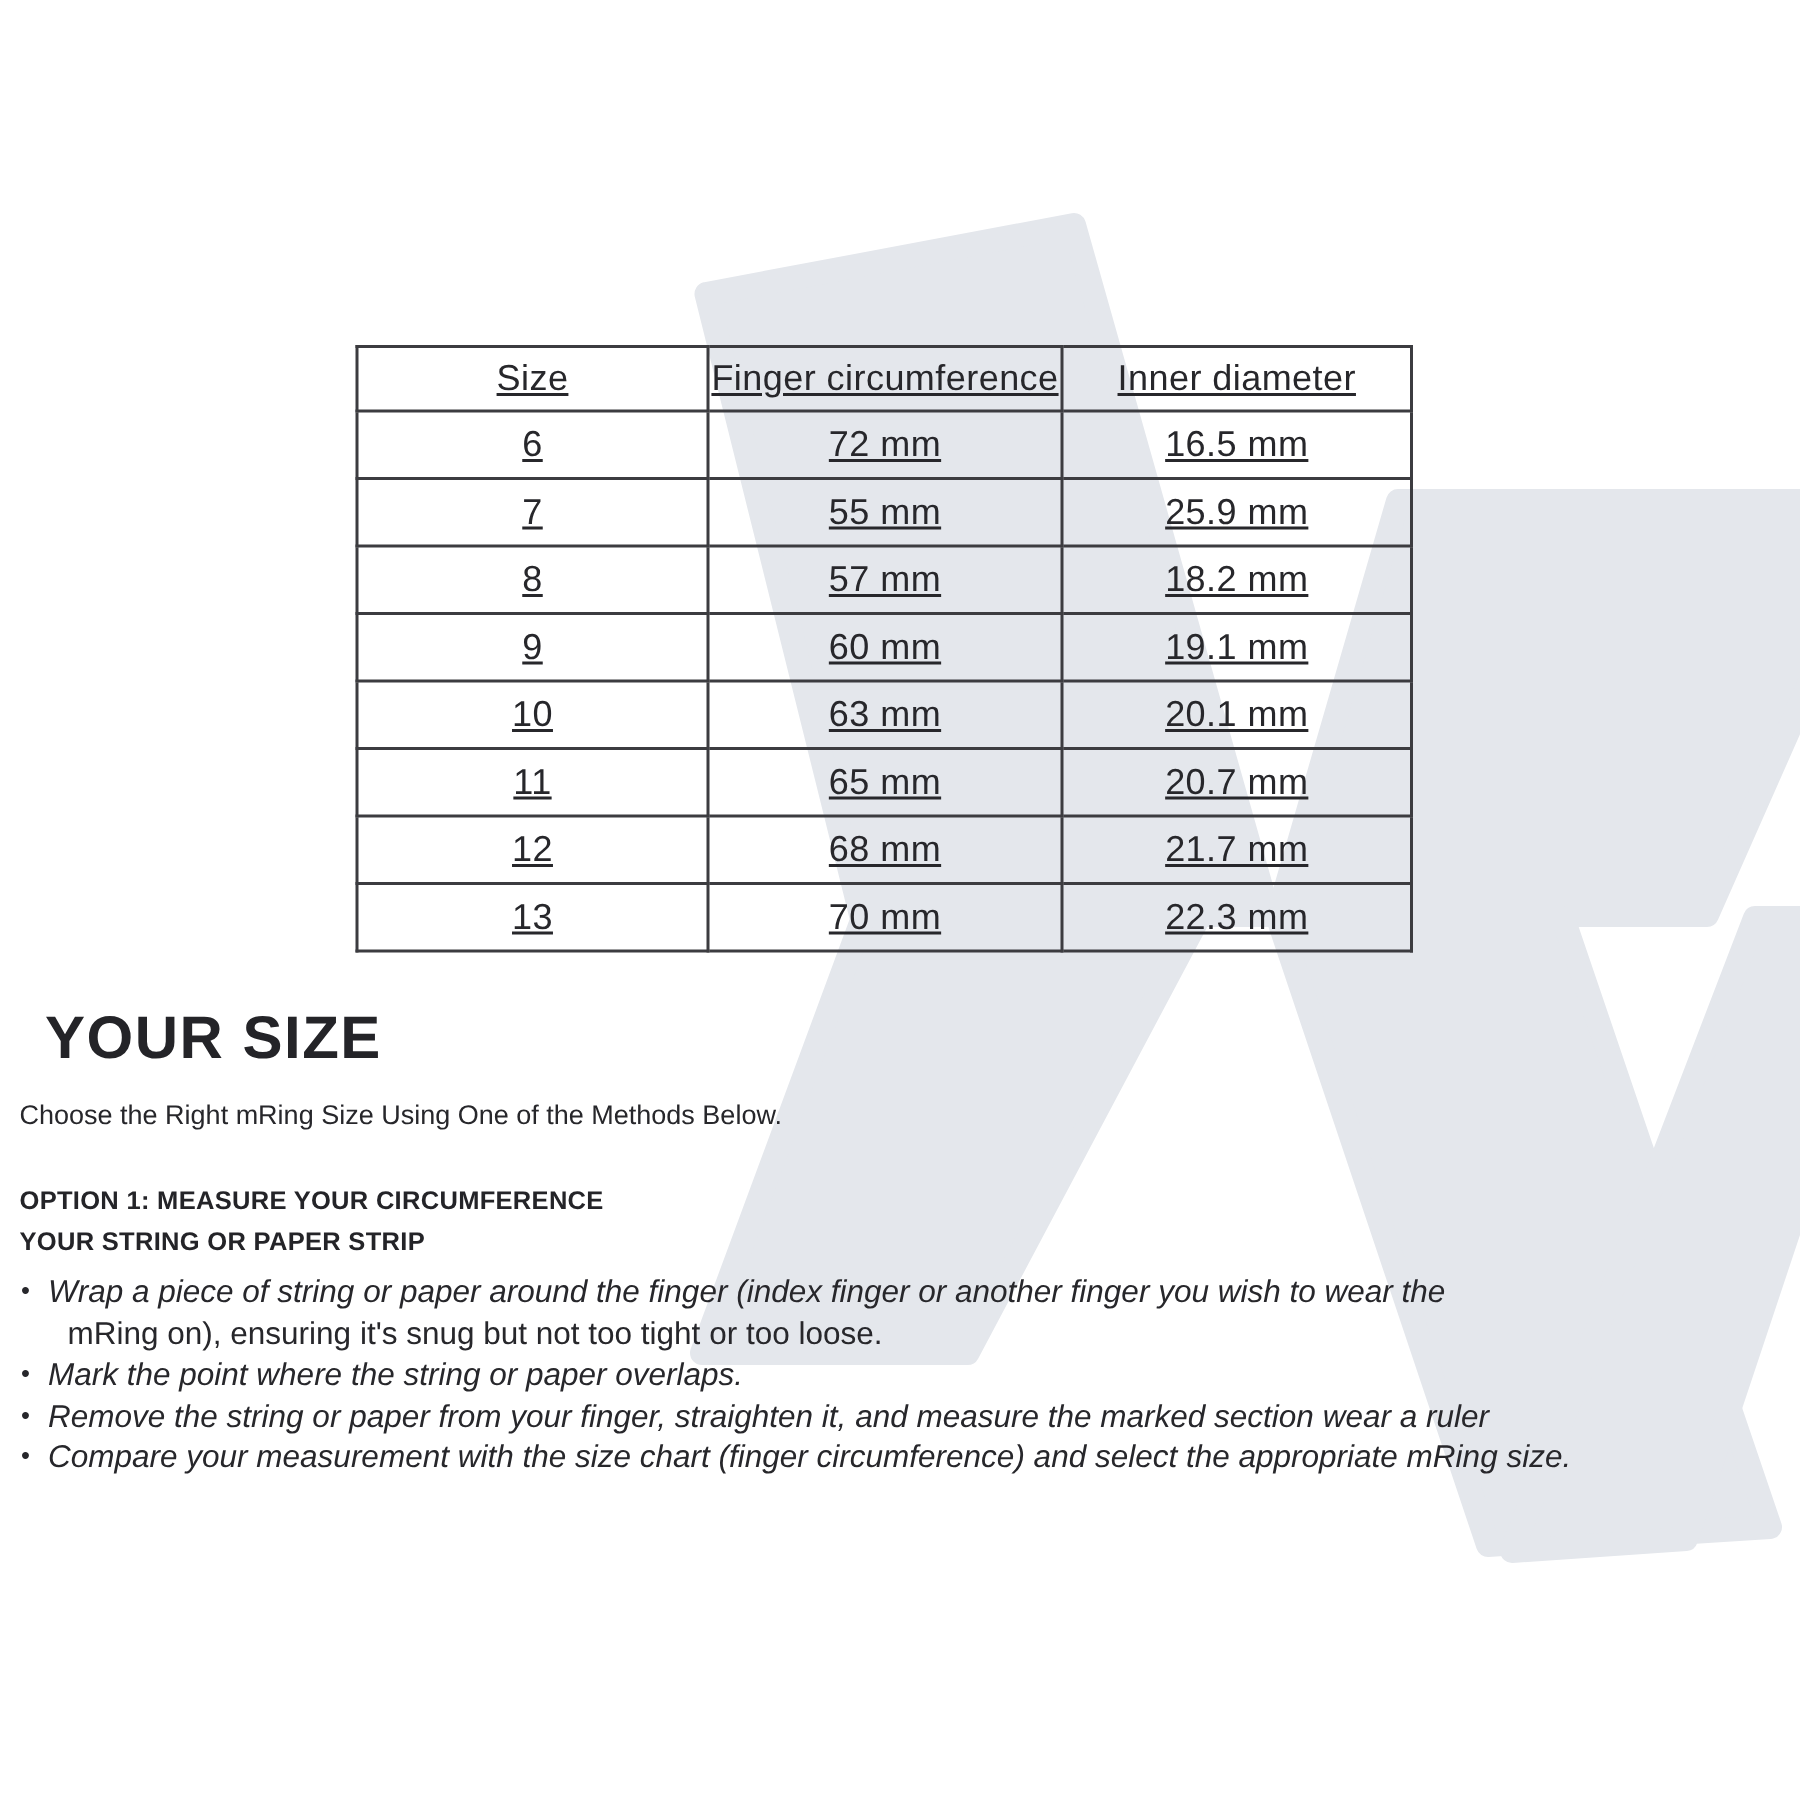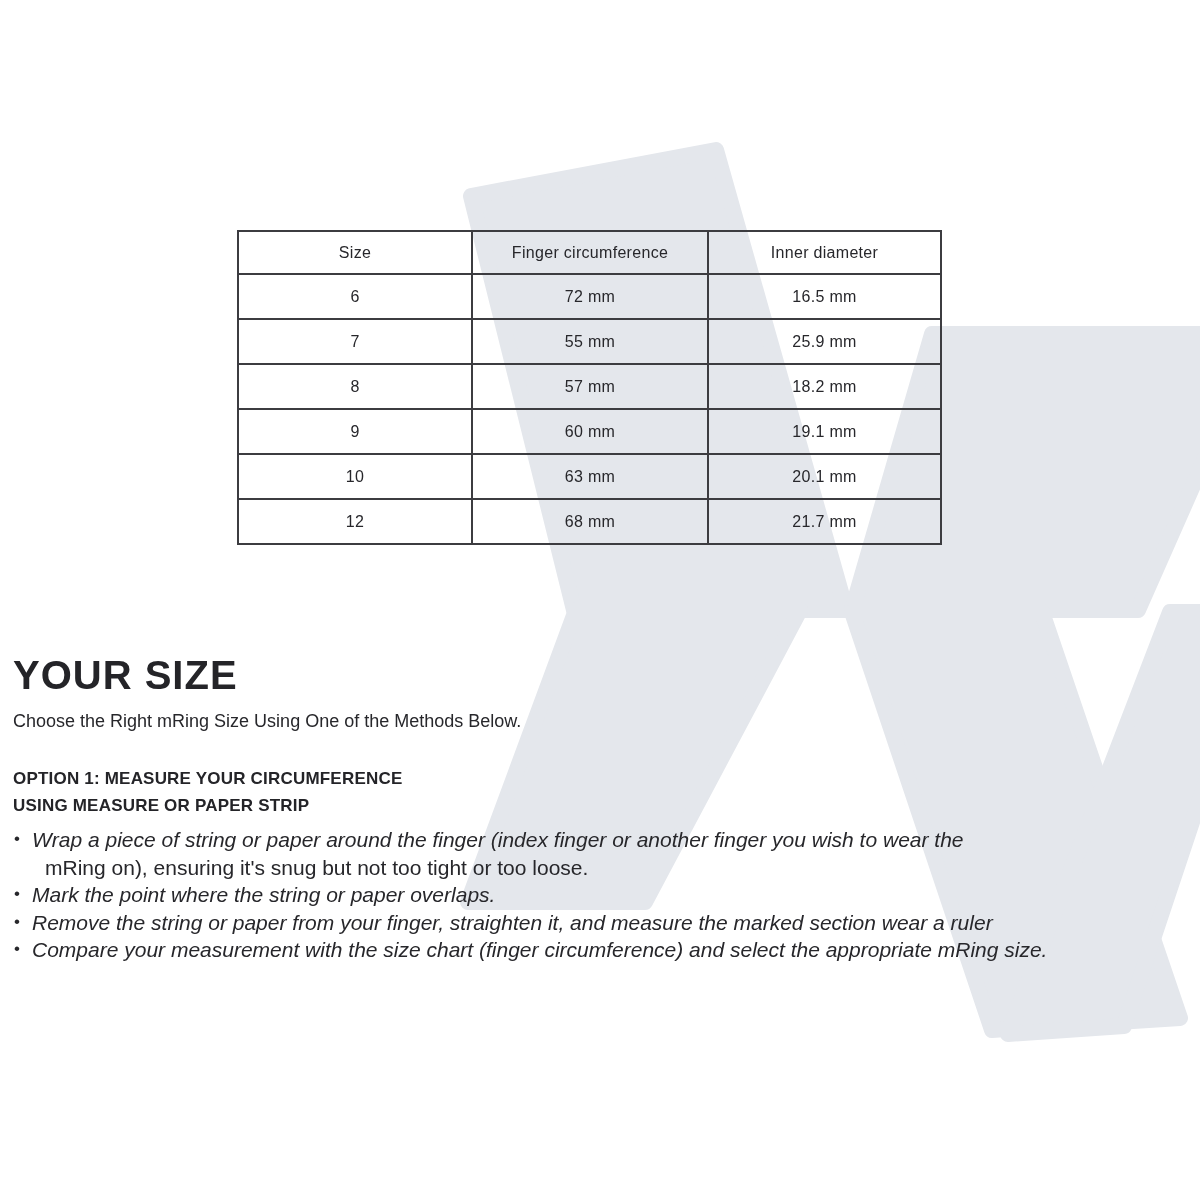--- a/index.html
+++ b/index.html
@@ -14,34 +14,35 @@
   .page{position:relative;width:1200px;height:1200px;}
   
   .watermark{position:absolute;left:0;top:0;width:1200px;height:1200px;z-index:0;}
   .wm-piece{fill:var(--wm);stroke:var(--wm);stroke-width:16;stroke-linejoin:round;}
   
   .content{position:absolute;left:0;top:0;width:1200px;height:1200px;z-index:1;}
   
   table.size-chart{
     position:absolute;left:237px;top:230px;width:703px;
     border-collapse:collapse;table-layout:fixed;text-align:center;
-    font-size:16px;letter-spacing:.3px;color:var(--text);
+    font-size:24px;letter-spacing:.3px;color:var(--text);
     background:transparent;
+    text-decoration:underline;
   }
   table.size-chart th, table.size-chart td{
     border:2px solid var(--border);
     font-weight:normal;padding:0;background:transparent;
   }
   table.size-chart th{height:41px;}
   table.size-chart td{height:43px;}
   col.c1{width:234px;} col.c2{width:236px;} col.c3{width:233px;}
   
   .guide{position:absolute;left:13px;top:654px;right:0;}
   .guide h1{
-    margin:0;font-size:40px;line-height:42px;font-weight:bold;
+    margin:17px;font-size:40px;line-height:42px;font-weight:bold;
     letter-spacing:1px;color:#242428;
   }
   .guide .subtitle{margin:12px 0 0;font-size:18px;line-height:26px;}
   .guide h2{
     margin:31px 0 0;font-size:17px;line-height:27px;font-weight:bold;
     letter-spacing:.2px;color:#242428;
   }
   ul.instructions{
     list-style:none;margin:7px 0 0;padding:0;
     font-size:21px;line-height:27.5px;
@@ -102,31 +103,41 @@
           <td>9</td>
           <td>60 mm</td>
           <td>19.1 mm</td>
         </tr>
         <tr>
           <td>10</td>
           <td>63 mm</td>
           <td>20.1 mm</td>
         </tr>
         <tr>
+          <td>11</td>
+          <td>65 mm</td>
+          <td>20.7 mm</td>
+        </tr>
+        <tr>
           <td>12</td>
           <td>68 mm</td>
           <td>21.7 mm</td>
+        </tr>
+        <tr>
+          <td>13</td>
+          <td>70 mm</td>
+          <td>22.3 mm</td>
         </tr>
       </tbody>
     </table>
 
     <section class="guide">
       <h1>YOUR SIZE</h1>
       <p class="subtitle">Choose the Right mRing Size Using One of the Methods Below.</p>
-      <h2><span>OPTION 1: MEASURE YOUR CIRCUMFERENCE</span><br><span>USING MEASURE OR PAPER STRIP</span></h2>
+      <h2><span>OPTION 1: MEASURE YOUR CIRCUMFERENCE</span><br><span>YOUR STRING OR PAPER STRIP</span></h2>
       <ul class="instructions">
         <li>
           <span class="dot">•</span>
           <span class="l1">Wrap a piece of string or paper around the finger (index finger or another finger you wish to wear the</span>
           <span class="l2">mRing on), ensuring it's snug but not too tight or too loose.</span>
         </li>
         <li>
           <span class="dot">•</span>
           <span class="l1">Mark the point where the string or paper overlaps.</span>
           

